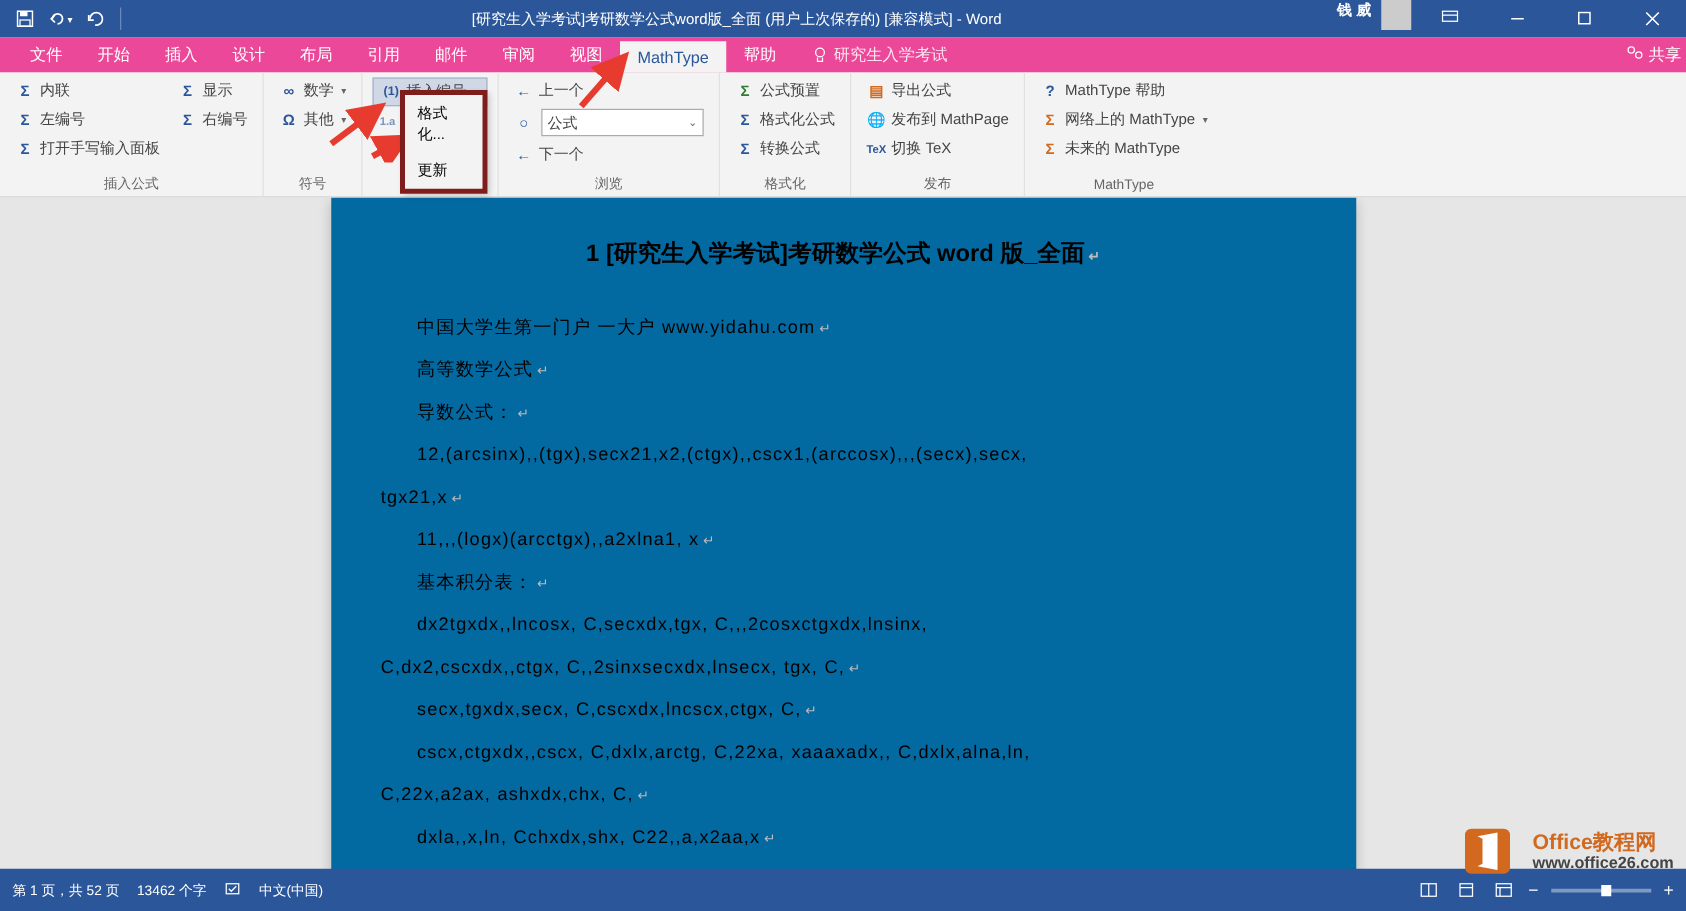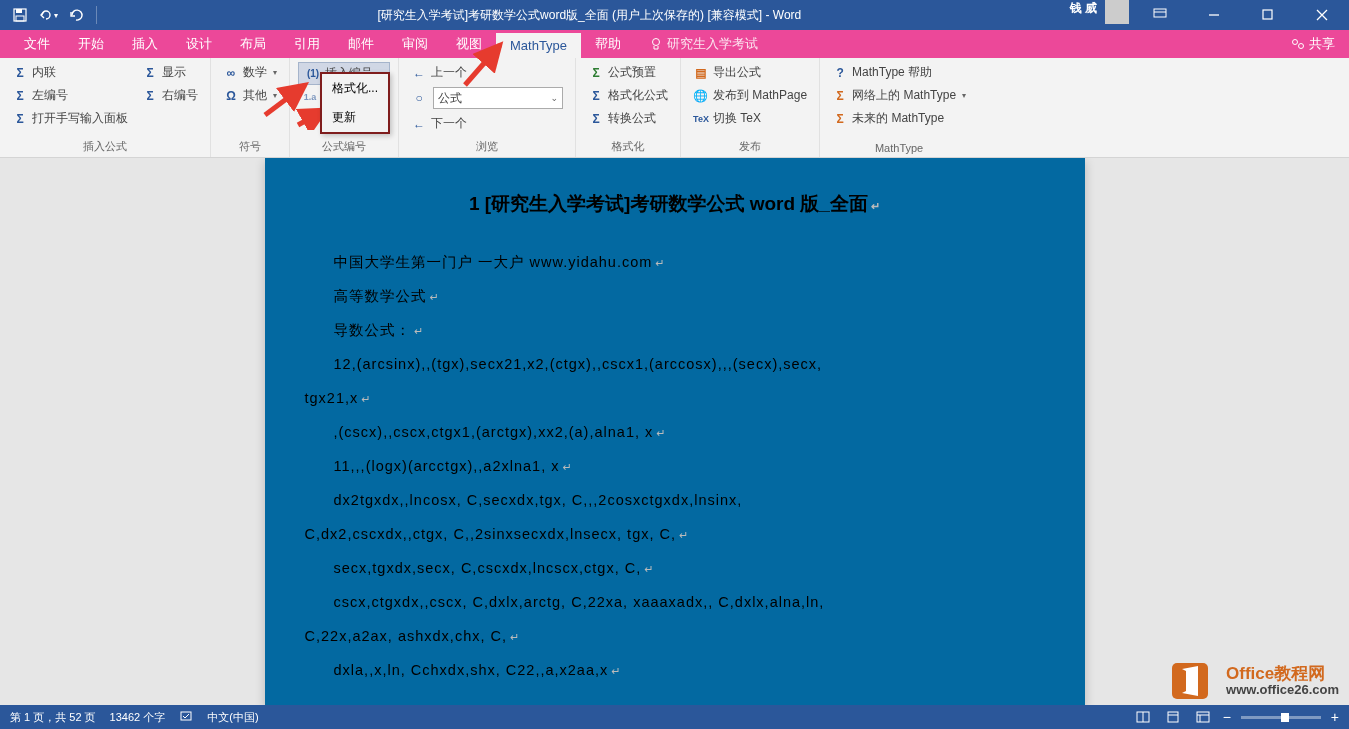--- a/index.html
+++ b/index.html
@@ -10,50 +10,50 @@
     .qat-btn { width: 24px; height: 24px; display: flex; align-items: center; justify-content: center; cursor: pointer; }
     .qat-sep { width: 1px; height: 18px; background: rgba(255,255,255,0.3); margin: 0 4px; }
     .title-text { flex: 1; text-align: center; }
     .title-right { display: flex; align-items: flex-start; gap: 8px; padding-right: 4px; font-weight: bold; }
     .avatar { width: 24px; height: 24px; background: #ccc; }
     .win-btn { width: 46px; height: 30px; display: flex; align-items: center; justify-content: center; cursor: pointer; }
     
     .tabbar { background: #ec4899; height: 28px; display: flex; align-items: flex-end; color: white; font-size: 13px; padding-left: 10px; }
     .tab { padding: 5px 14px; cursor: pointer; }
     .tab.active { background: #f3f3f3; color: #2b579a; }
-    .tab-right { margin-left: auto; padding-right: 14px; display: flex; align-items: center; gap: 4px; padding-bottom: 5px;}
+    .tab-right { margin-left: auto; padding-right: 4px; display: flex; gap: 4px; padding-bottom: 5px;}
     .tell-me { display: flex; align-items: center; gap: 4px; color: rgba(255,255,255,0.85); }
     
     .ribbon { background: #f3f3f3; height: 100px; display: flex; border-bottom: 1px solid #d4d4d4; font-size: 12px; color: #444; }
     .group { border-right: 1px solid #e1e1e1; padding: 4px 8px 0 8px; display: flex; flex-direction: column; position: relative; }
     .group-label { text-align: center; font-size: 11px; color: #666; padding: 3px 0; margin-top: auto;}
     .group-body { display: flex; gap: 6px; flex: 1; }
     .col { display: flex; flex-direction: column; gap: 2px; }
     .rbtn { display: flex; align-items: center; gap: 4px; padding: 2px 4px; cursor: pointer; white-space: nowrap; }
     .rbtn.split { background: #d0d7e5; border: 1px solid #a5b4cb; padding: 2px 6px;}
     .ricon { width: 16px; height: 16px; display: inline-flex; align-items: center; justify-content: center; color: #2b579a; font-weight: bold; flex-shrink:0;}
     .ricon.orange { color: #d2691e; }
     .ricon.green { color: #2e7d32; }
     .caret { font-size: 8px; color: #666; margin-left: 2px;}
     .combo { width: 130px; height: 22px; border: 1px solid #ababab; background: white; display: flex; align-items: center; padding: 0 4px; font-size: 12px;}
     .combo-arr { margin-left: auto; font-size: 9px; color: #666; }
     
-    .dropdown { position: absolute; top: 72px; left: 320px; background: #f3f3f3; border: 2px solid #7f1d1d; box-shadow: 2px 2px 5px rgba(0,0,0,0.2); width: 70px; font-size: 12px; z-index: 100;}
+    .dropdown { position: absolute; top: 72px; left: 320px; background: #f3f3f3; border: 4px solid #7f1d1d; box-shadow: 2px 2px 5px rgba(0,0,0,0.2); width: 70px; font-size: 12px; z-index: 100;}
     .dropdown-item { padding: 6px 10px; cursor: pointer; }
     
     .doc-area { position: absolute; top: 158px; left: 0; right: 0; bottom: 22px; background: #e6e6e6; overflow: hidden; display: flex; justify-content: center; }
     .page { background: #0369a1; width: 820px; box-shadow: 0 3px 10px rgba(0,0,0,0.2); padding: 24px 40px; font-family: SimSun, serif; font-size: 14.5px; color: #000; line-height: 2.35; position: relative;}
     .doc-title { text-align: center; font-weight: bold; font-size: 19px; margin-bottom: 18px; font-family: SimSun, serif;}
     .para { text-indent: 2em; letter-spacing: 1px;}
     .para.noindent { text-indent: 0; }
     .enter { color: #bbb; font-size: 11px; margin-left: 3px;}
     
     .arrow { position: absolute; pointer-events: none; z-index: 50;}
     
-    .statusbar { position: absolute; bottom: 0; left: 0; right: 0; height: 24px; background: #2b579a; color: white; font-size: 11px; display: flex; align-items: center; padding: 0 10px; gap: 14px; }
+    .statusbar { position: absolute; bottom: 0; left: 0; right: 0; height: 34px; background: #2b579a; color: white; font-size: 11px; display: flex; align-items: center; padding: 0 10px; gap: 14px; }
     .status-right { margin-left: auto; display: flex; align-items: center; gap: 10px; }
     .view-btn { width: 20px; height: 18px; display:flex; align-items:center; justify-content:center; cursor:pointer;}
     .zoom-slider { width: 80px; height: 3px; background: rgba(255,255,255,0.4); position: relative;}
     .zoom-thumb { position:absolute; left:50%; top:-3px; width:8px; height:9px; background:white;}
     
     .watermark { position: absolute; right: 10px; bottom: 30px; display: flex; align-items: center; gap: 18px; z-index: 200;}
     .wm-logo { width: 36px; height: 36px; background: #d2691e; border-radius: 5px; position:relative;}
     .wm-text { font-size: 17px; font-weight: bold; line-height: 1.1;}
     .wm-text .l1 { color: #d2691e; }
     .wm-text .l2 { color: #444; font-size: 13px;}
@@ -315,22 +315,22 @@
   </svg>
 
 <div class="doc-area">
   <div class="page">
     <div class="doc-title"><span>1 [研究生入学考试]考研数学公式 word 版_全面</span><span class="enter">↵</span></div>
     <div class="para"><span>中国大学生第一门户 一大户 www.yidahu.com</span><span class="enter">↵</span></div>
     <div class="para"><span>高等数学公式</span><span class="enter">↵</span></div>
     <div class="para"><span>导数公式：</span><span class="enter">↵</span></div>
     <div class="para"><span>12,(arcsinx),,(tgx),secx21,x2,(ctgx),,cscx1,(arccosx),,,(secx),secx,</span></div>
     <div class="para noindent"><span>tgx21,x</span><span class="enter">↵</span></div>
-    <div class="para"><span>,(cscx),,cscx,ctgx1,(arctgx),xx2,(a),alna1, x</span><span class="enter">↵</span></div>
     <div class="para"><span>11,,,(logx)(arcctgx),,a2xlna1, x</span><span class="enter">↵</span></div>
+    <div class="para"><span>基本积分表：</span><span class="enter">↵</span></div>
     <div class="para"><span>dx2tgxdx,,lncosx, C,secxdx,tgx, C,,,2cosxctgxdx,lnsinx,</span></div>
     <div class="para noindent"><span>C,dx2,cscxdx,,ctgx, C,,2sinxsecxdx,lnsecx, tgx, C,</span><span class="enter">↵</span></div>
     <div class="para"><span>secx,tgxdx,secx, C,cscxdx,lncscx,ctgx, C,</span><span class="enter">↵</span></div>
     <div class="para"><span>cscx,ctgxdx,,cscx, C,dxlx,arctg, C,22xa, xaaaxadx,, C,dxlx,alna,ln,</span></div>
     <div class="para noindent"><span>C,22x,a2ax, ashxdx,chx, C,</span><span class="enter">↵</span></div>
     <div class="para"><span>dxla,,x,ln, Cchxdx,shx, C22,,a,x2aa,x</span><span class="enter">↵</span></div>
   </div>
 </div>
 
 <div class="statusbar">

